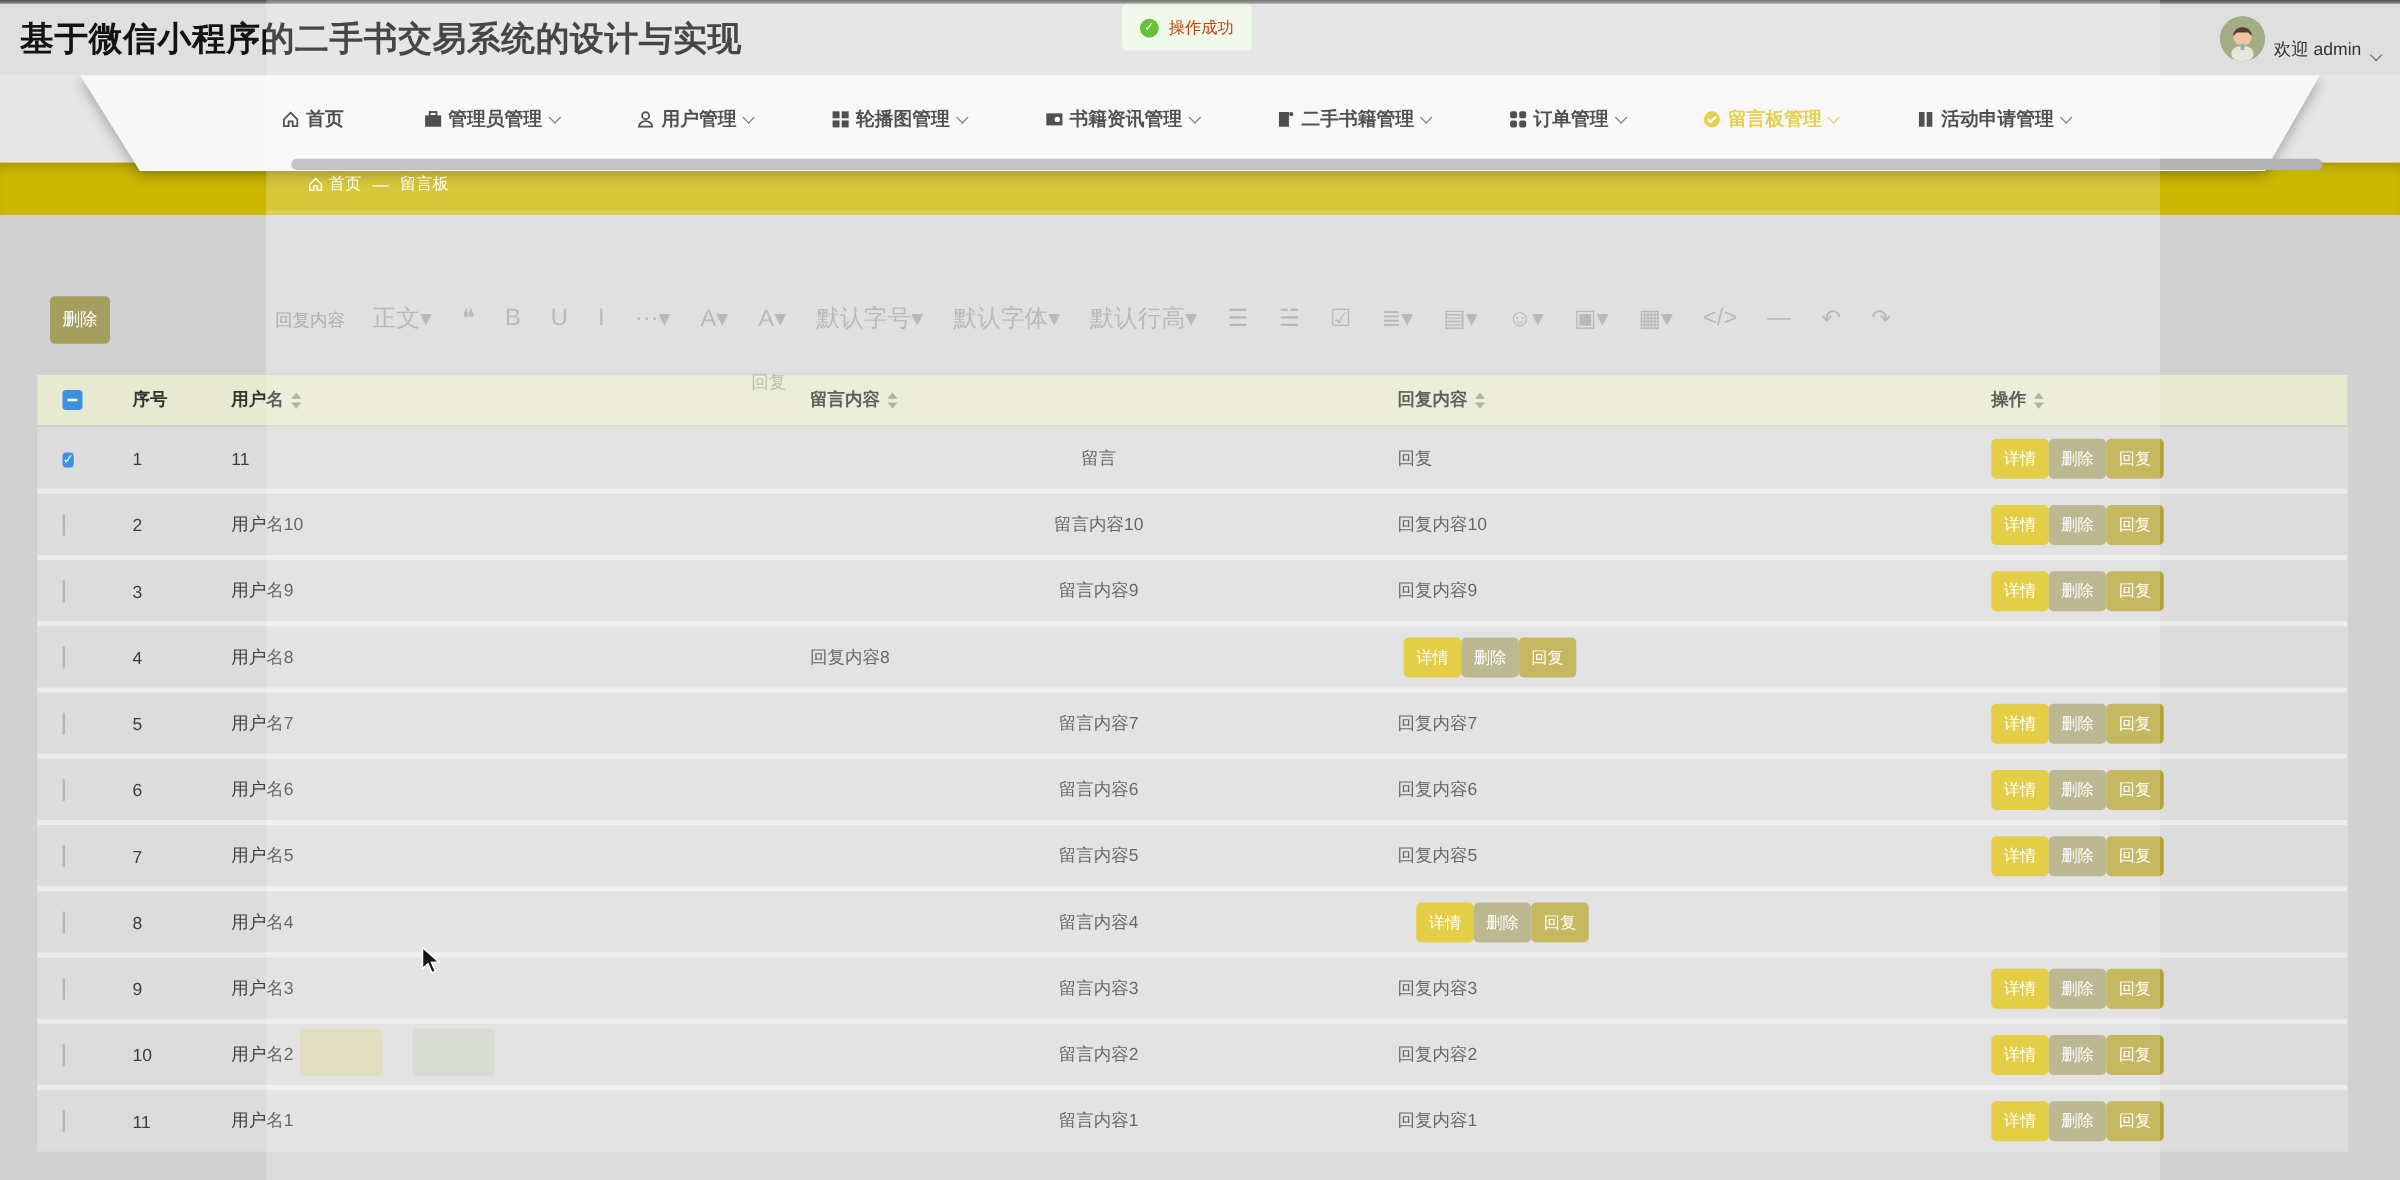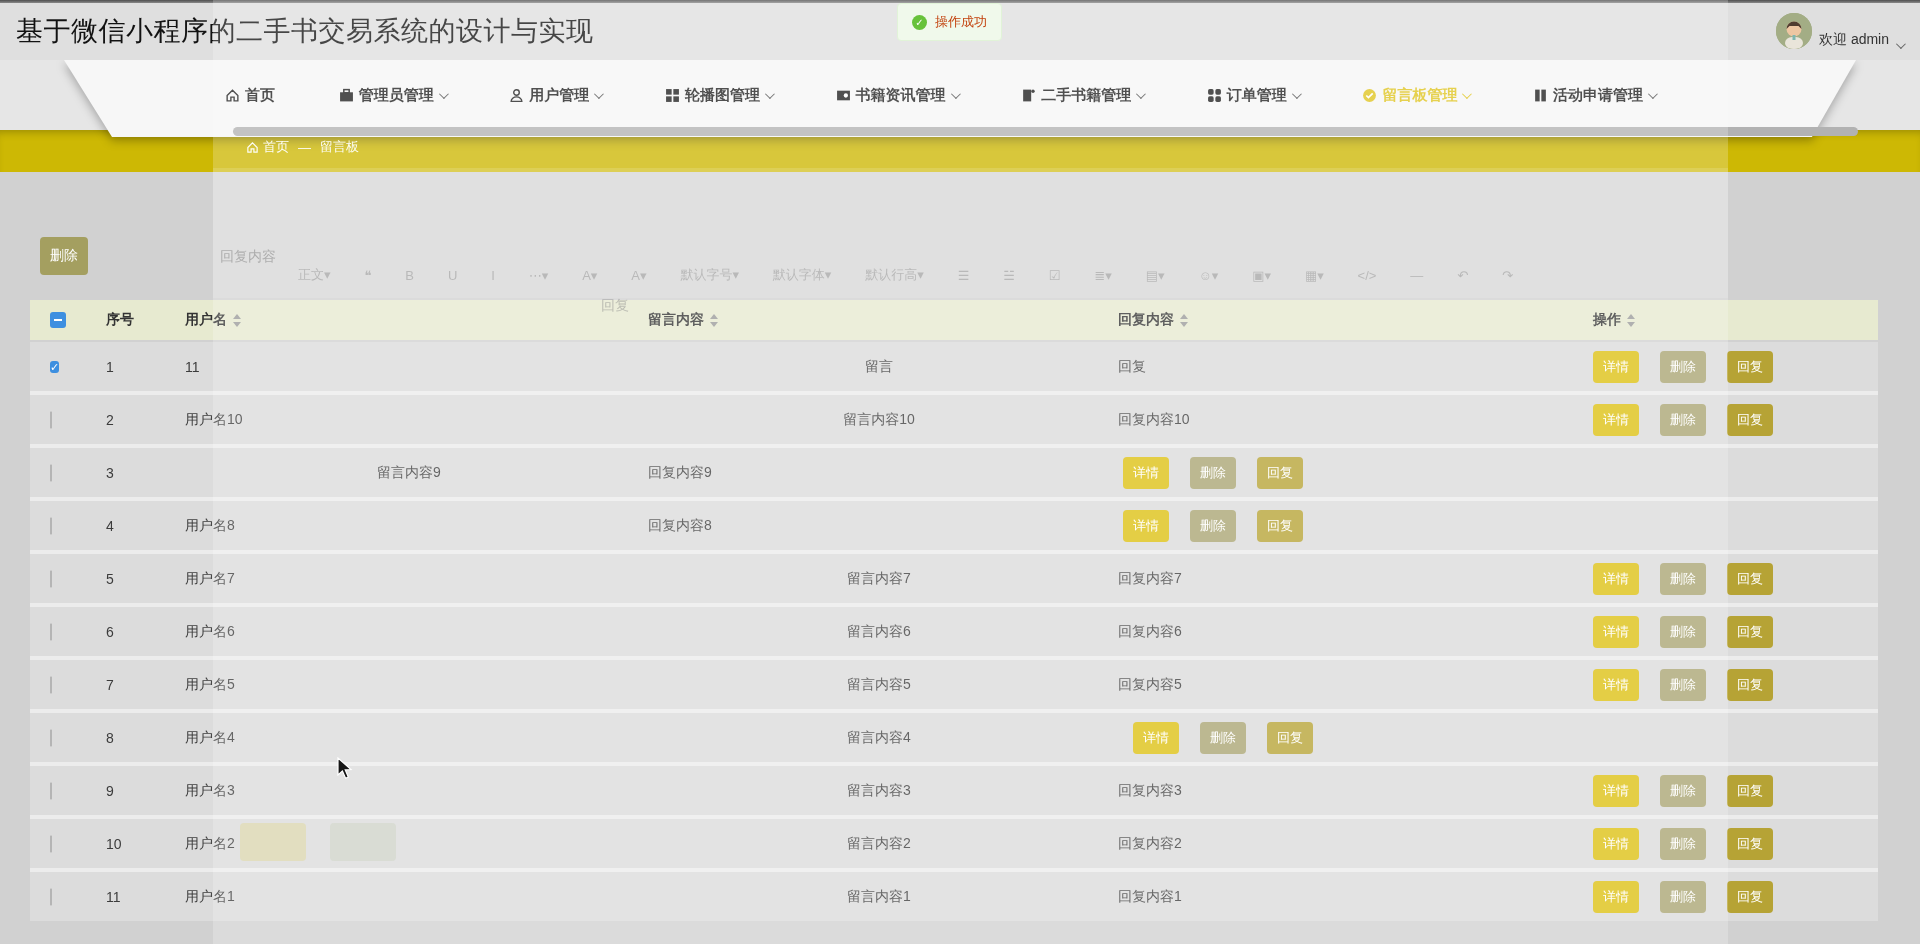--- a/index.html
+++ b/index.html
@@ -2,21 +2,21 @@
 <html><head>
 <meta charset="utf-8">
 <style>
   html,body{margin:0;padding:0;background:#b9b9b9;}
   *{box-sizing:border-box;font-family:"Liberation Sans","DejaVu Sans",sans-serif;}
   #stage{position:relative;width:1920px;height:944px;overflow:hidden;background:#d1d1d1;}
 
   
   .topbar{position:absolute;left:0;top:0;width:1920px;height:60px;background:#dfdfdf;z-index:4;}
   .topbar::before{content:"";position:absolute;left:0;top:0;width:100%;height:3px;background:linear-gradient(#4f4f4f,#8a8a8a);}
-  .page-title{position:absolute;left:16px;top:13px;font-size:27px;font-weight:400;color:#121212;letter-spacing:.5px;white-space:nowrap;}
+  .page-title{position:absolute;left:16px;top:13px;font-size:27px;font-weight:700;color:#121212;letter-spacing:.5px;white-space:nowrap;}
   .toast{position:absolute;left:897px;top:3px;height:38px;padding:0 14px;background:#f0f9eb;border:1px solid #e1f3d8;border-radius:4px;display:flex;align-items:center;gap:8px;z-index:10;}
   .toast-icon{width:15px;height:15px;border-radius:50%;background:#67c23a;color:#fff;font-size:10px;line-height:15px;text-align:center;}
   .toast-text{font-size:13px;color:#c2410c;white-space:nowrap;}
   .userbox{position:absolute;left:1776px;top:11px;height:38px;display:flex;align-items:flex-end;gap:7px;z-index:5;}
   .avatar{width:36px;height:36px;border-radius:50%;overflow:hidden;background:#a3ad85;flex:0 0 auto;}
   .welcome{font-size:14px;color:#333;white-space:nowrap;}
   .chev{display:inline-block;width:7px;height:7px;border-right:1.6px solid #666;border-bottom:1.6px solid #666;transform:rotate(45deg) translateY(-2px);}
 
   
   .navband{position:absolute;left:0;top:60px;width:1920px;height:77px;background:#e6e6e6;z-index:1;}
@@ -56,33 +56,33 @@
   .car-up{width:0;height:0;border-left:4px solid transparent;border-right:4px solid transparent;border-bottom:5px solid #9a9a9a;}
   .car-dn{width:0;height:0;border-left:4px solid transparent;border-right:4px solid transparent;border-top:5px solid #9a9a9a;}
   .tbody{margin-top:2px;background:#ececec;}
   .trow{display:flex;align-items:center;height:49px;background:#dcdcdc;margin-bottom:4px;}
   .trow:last-child{margin-bottom:0;}
   .cb{width:16px;height:16px;border-radius:3px;cursor:pointer;}
   .cb.empty{background:#f2f2f2;border:1px solid #b5b5b5;}
   .cb.checked{background:#3d8fe0;color:#fff;font-size:11px;line-height:16px;text-align:center;}
   .cb.ind{background:#3d8fe0;position:relative;}
   .cb.ind::after{content:"";position:absolute;left:4px;top:7px;width:8px;height:2px;background:#fff;}
-  .rowbtns{display:flex;gap:21px;align-items:flex-end;}
+  .rowbtns{display:flex;gap:0;align-items:flex-end;}
   .btn{height:32px;padding:0 10px;border:none;border-radius:4px;color:#fff;font-size:13px;display:flex;align-items:center;cursor:pointer;}
   .btn.b0{background:#ddc011;}
   .btn.b1{background:#aaa572;}
   .btn.b2{background:#b6a335;}
 
   
   .overlay{position:absolute;left:213px;top:0;width:1515px;height:944px;background:rgba(255,255,255,.22);z-index:5;pointer-events:none;}
   .dlg-glow{position:absolute;left:213px;top:168px;width:1515px;height:130px;background:rgba(255,255,255,.14);z-index:5;pointer-events:none;}
   .faded-label{position:absolute;left:220px;top:248px;font-size:14px;color:rgba(90,90,90,.38);z-index:6;}
   .faded-title{position:absolute;left:601px;top:297px;font-size:14px;color:rgba(140,140,140,.5);z-index:6;}
   .faded-editor{position:absolute;left:298px;top:242px;width:1215px;display:flex;justify-content:space-between;align-items:center;z-index:6;}
-  .faded-editor span{font-size:13px;color:rgba(95,95,95,.3);white-space:nowrap;margin-top:24px;}
+  .faded-editor span{font-size:19px;color:rgba(95,95,95,.3);white-space:nowrap;}
   .ghost-btn{position:absolute;top:823px;height:38px;width:66px;border-radius:4px;z-index:6;}
   .ghost-btn.g1{left:240px;background:rgba(226,218,158,.5);}
   .ghost-btn.g2{left:330px;background:rgba(205,210,192,.45);}
 
   
   .cursor{position:absolute;left:337px;top:757px;z-index:30;pointer-events:none;}
 </style>
 </head>
 <body>
 
@@ -285,20 +285,21 @@
     <div class="c5">回复内容10</div>
     <div class="c6 rowbtns">
       <button class="btn b0">详情</button>
       <button class="btn b1">删除</button>
       <button class="btn b2">回复</button>
     </div>
   </div>
         <div class="trow">
     <div class="c1"><span class="cb empty"></span></div>
     <div class="c2">3</div>
+    <div class="c3">用户名9</div>
     <div class="c4">留言内容9</div>
     <div class="c5">回复内容9</div>
     <div class="c6 rowbtns">
       <button class="btn b0">详情</button>
       <button class="btn b1">删除</button>
       <button class="btn b2">回复</button>
     </div>
   </div>
         <div class="trow">
     <div class="c1"><span class="cb empty"></span></div>

